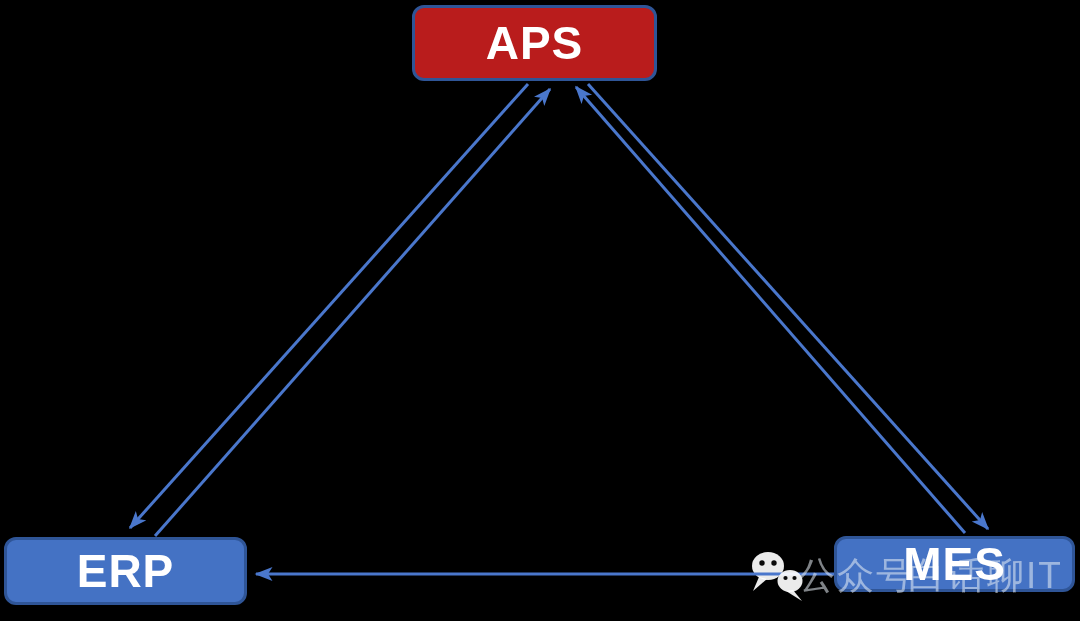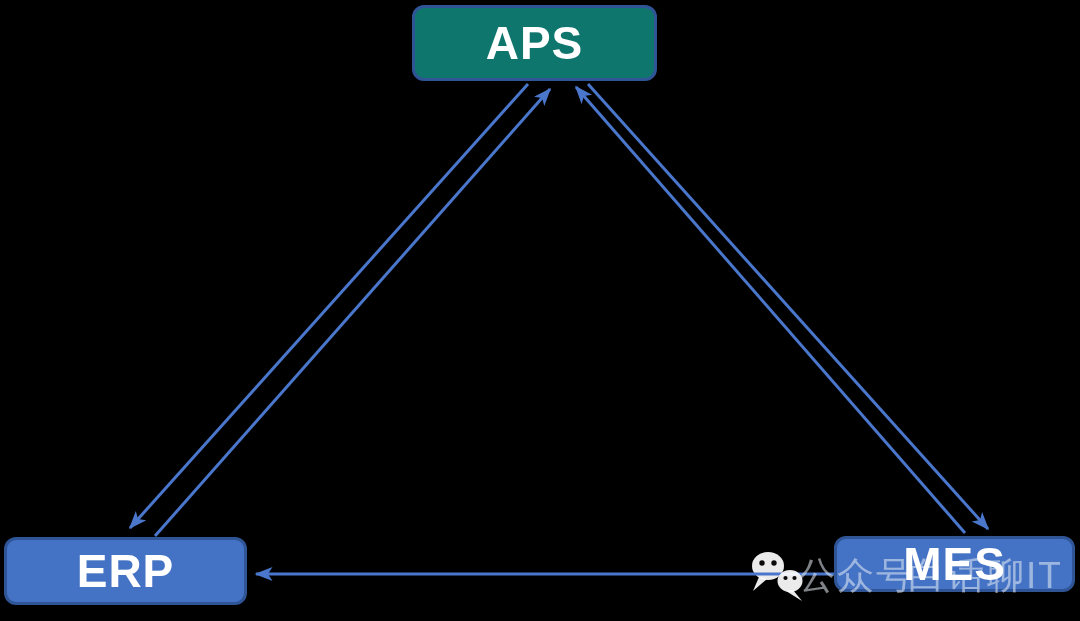--- a/index.html
+++ b/index.html
@@ -63,21 +63,21 @@
     </defs>
     <g id="edge-group">
         <line x1="528" y1="84" x2="130" y2="528" stroke="#4A77CC" stroke-width="3" marker-end="url(#ah)"></line>
         <line x1="155" y1="536" x2="550" y2="89" stroke="#4A77CC" stroke-width="3" marker-end="url(#ah)"></line>
         <line x1="965" y1="533" x2="576" y2="87" stroke="#4A77CC" stroke-width="3" marker-end="url(#ah)"></line>
         <line x1="588" y1="84" x2="988" y2="529" stroke="#4A77CC" stroke-width="3" marker-end="url(#ah)"></line>
         <line x1="834" y1="574" x2="256" y2="574" stroke="#4A77CC" stroke-width="3" marker-end="url(#ah)"></line>
       </g>
   </svg>
 
-  <div class="node" style="left: 412px; top: 5px; width: 245px; height: 76px; background: #0f766e; border-color: rgb(47, 85, 151); text-align: right;">
+  <div class="node" style="left: 412px; top: 5px; width: 245px; height: 76px; background: #b91c1c; border-color: rgb(47, 85, 151); text-align: right;">
     <span class="node-label" style="color: rgb(255, 255, 255);">APS</span>
   </div>
   <div class="node" style="left: 4px; top: 537px; width: 243px; height: 68px; background: rgb(68, 114, 196); border-color: rgb(47, 85, 151);">
     <span class="node-label" style="color: rgb(255, 255, 255);">ERP</span>
   </div>
   <div class="node" style="left: 834px; top: 536px; width: 241px; height: 56px; background: rgb(68, 114, 196); border-color: rgb(47, 85, 151);">
     <span class="node-label" style="color: rgb(255, 255, 255);">MES</span>
   </div>
 
   <div id="watermark">

